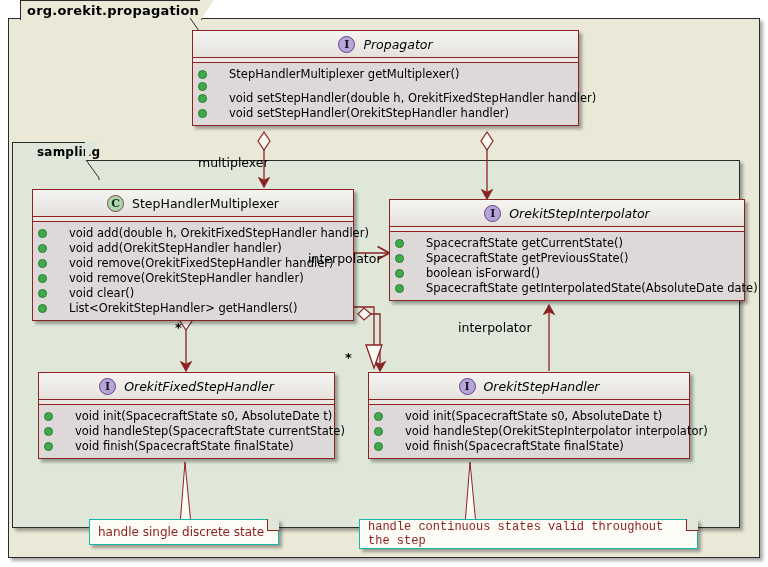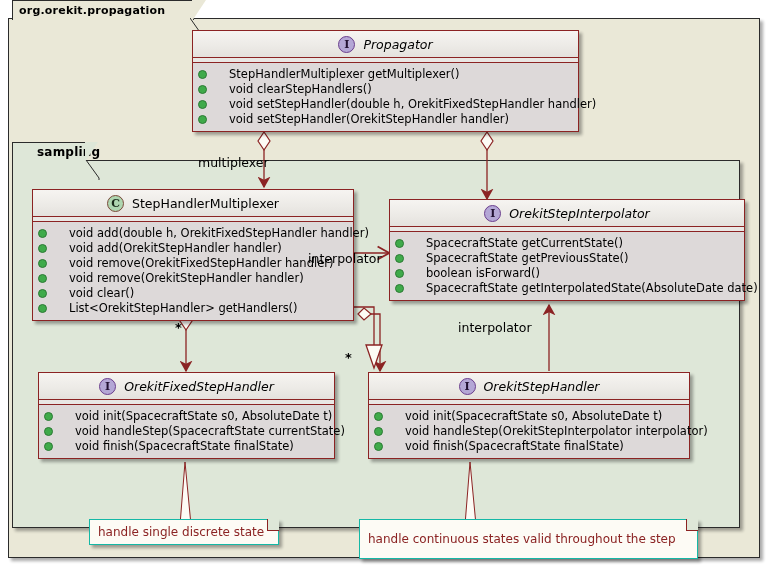--- a/index.html
+++ b/index.html
@@ -54,26 +54,26 @@
     content: "";
     position: absolute;
     right: -13px;
     top: -1px;
     width: 0;
     height: 0;
     border-left: 13px solid #2b2b2b;
     border-bottom: 21px solid transparent;
   }
   .tab-outer {
-    left: 12px;
+    left: 20px;
     top: 0px;
     width: 182px;
     height: 20px;
     background: #eae8d7;
-    font-size: 11px;
+    font-size: 13px;
   }
   .tab-outer::after {
     border-left: 14px solid #eae8d7;
     border-bottom: 21px solid transparent;
     box-sizing: border-box;
   }
   .tab-outer-edge {
     position: absolute;
     left: 190px;
     top: 18px;
@@ -310,21 +310,20 @@
       <span class="cls-title italic">Propagator</span>
     </div>
     <div class="cls-sep"></div>
     <div class="cls-body">
       <div class="member">
           <span class="dot"></span>
           <span>StepHandlerMultiplexer getMultiplexer()</span>
         </div>
       <div class="member">
           <span class="dot"></span>
-          <span>void clearStepHandlers()</span>
         </div>
       <div class="member">
           <span class="dot"></span>
           <span>void setStepHandler(double h, OrekitFixedStepHandler handler)</span>
         </div>
       <div class="member">
           <span class="dot"></span>
           <span>void setStepHandler(OrekitStepHandler handler)</span>
         </div>
     </div>
@@ -437,18 +436,18 @@
   <div class="edge-label" style="left:198px; top:155px;">multiplexer</div>
   <div class="edge-label" style="left:308px; top:251px;">interpolator</div>
   <div class="edge-label" style="left:458px; top:320px;">interpolator</div>
   <div class="mult" style="left:175px; top:320px;">*</div>
   <div class="mult" style="left:345px; top:350px;">*</div>
 
   <div class="note" style="left:89px; top:519px; width:190px; height:26px;">
     <span>handle single discrete state</span>
     <span class="note-fold"></span>
   </div>
-  <div class="note" style="left:359px; top:519px; width:339px; height:40px;">
+  <div class="note" style="left:359px; top:519px; width:339px; height:30px;font-family:Liberation Mono, monospace;">
     <span>handle continuous states valid throughout the step</span>
     <span class="note-fold"></span>
   </div>
 
 </div>
 
 </body></html>

